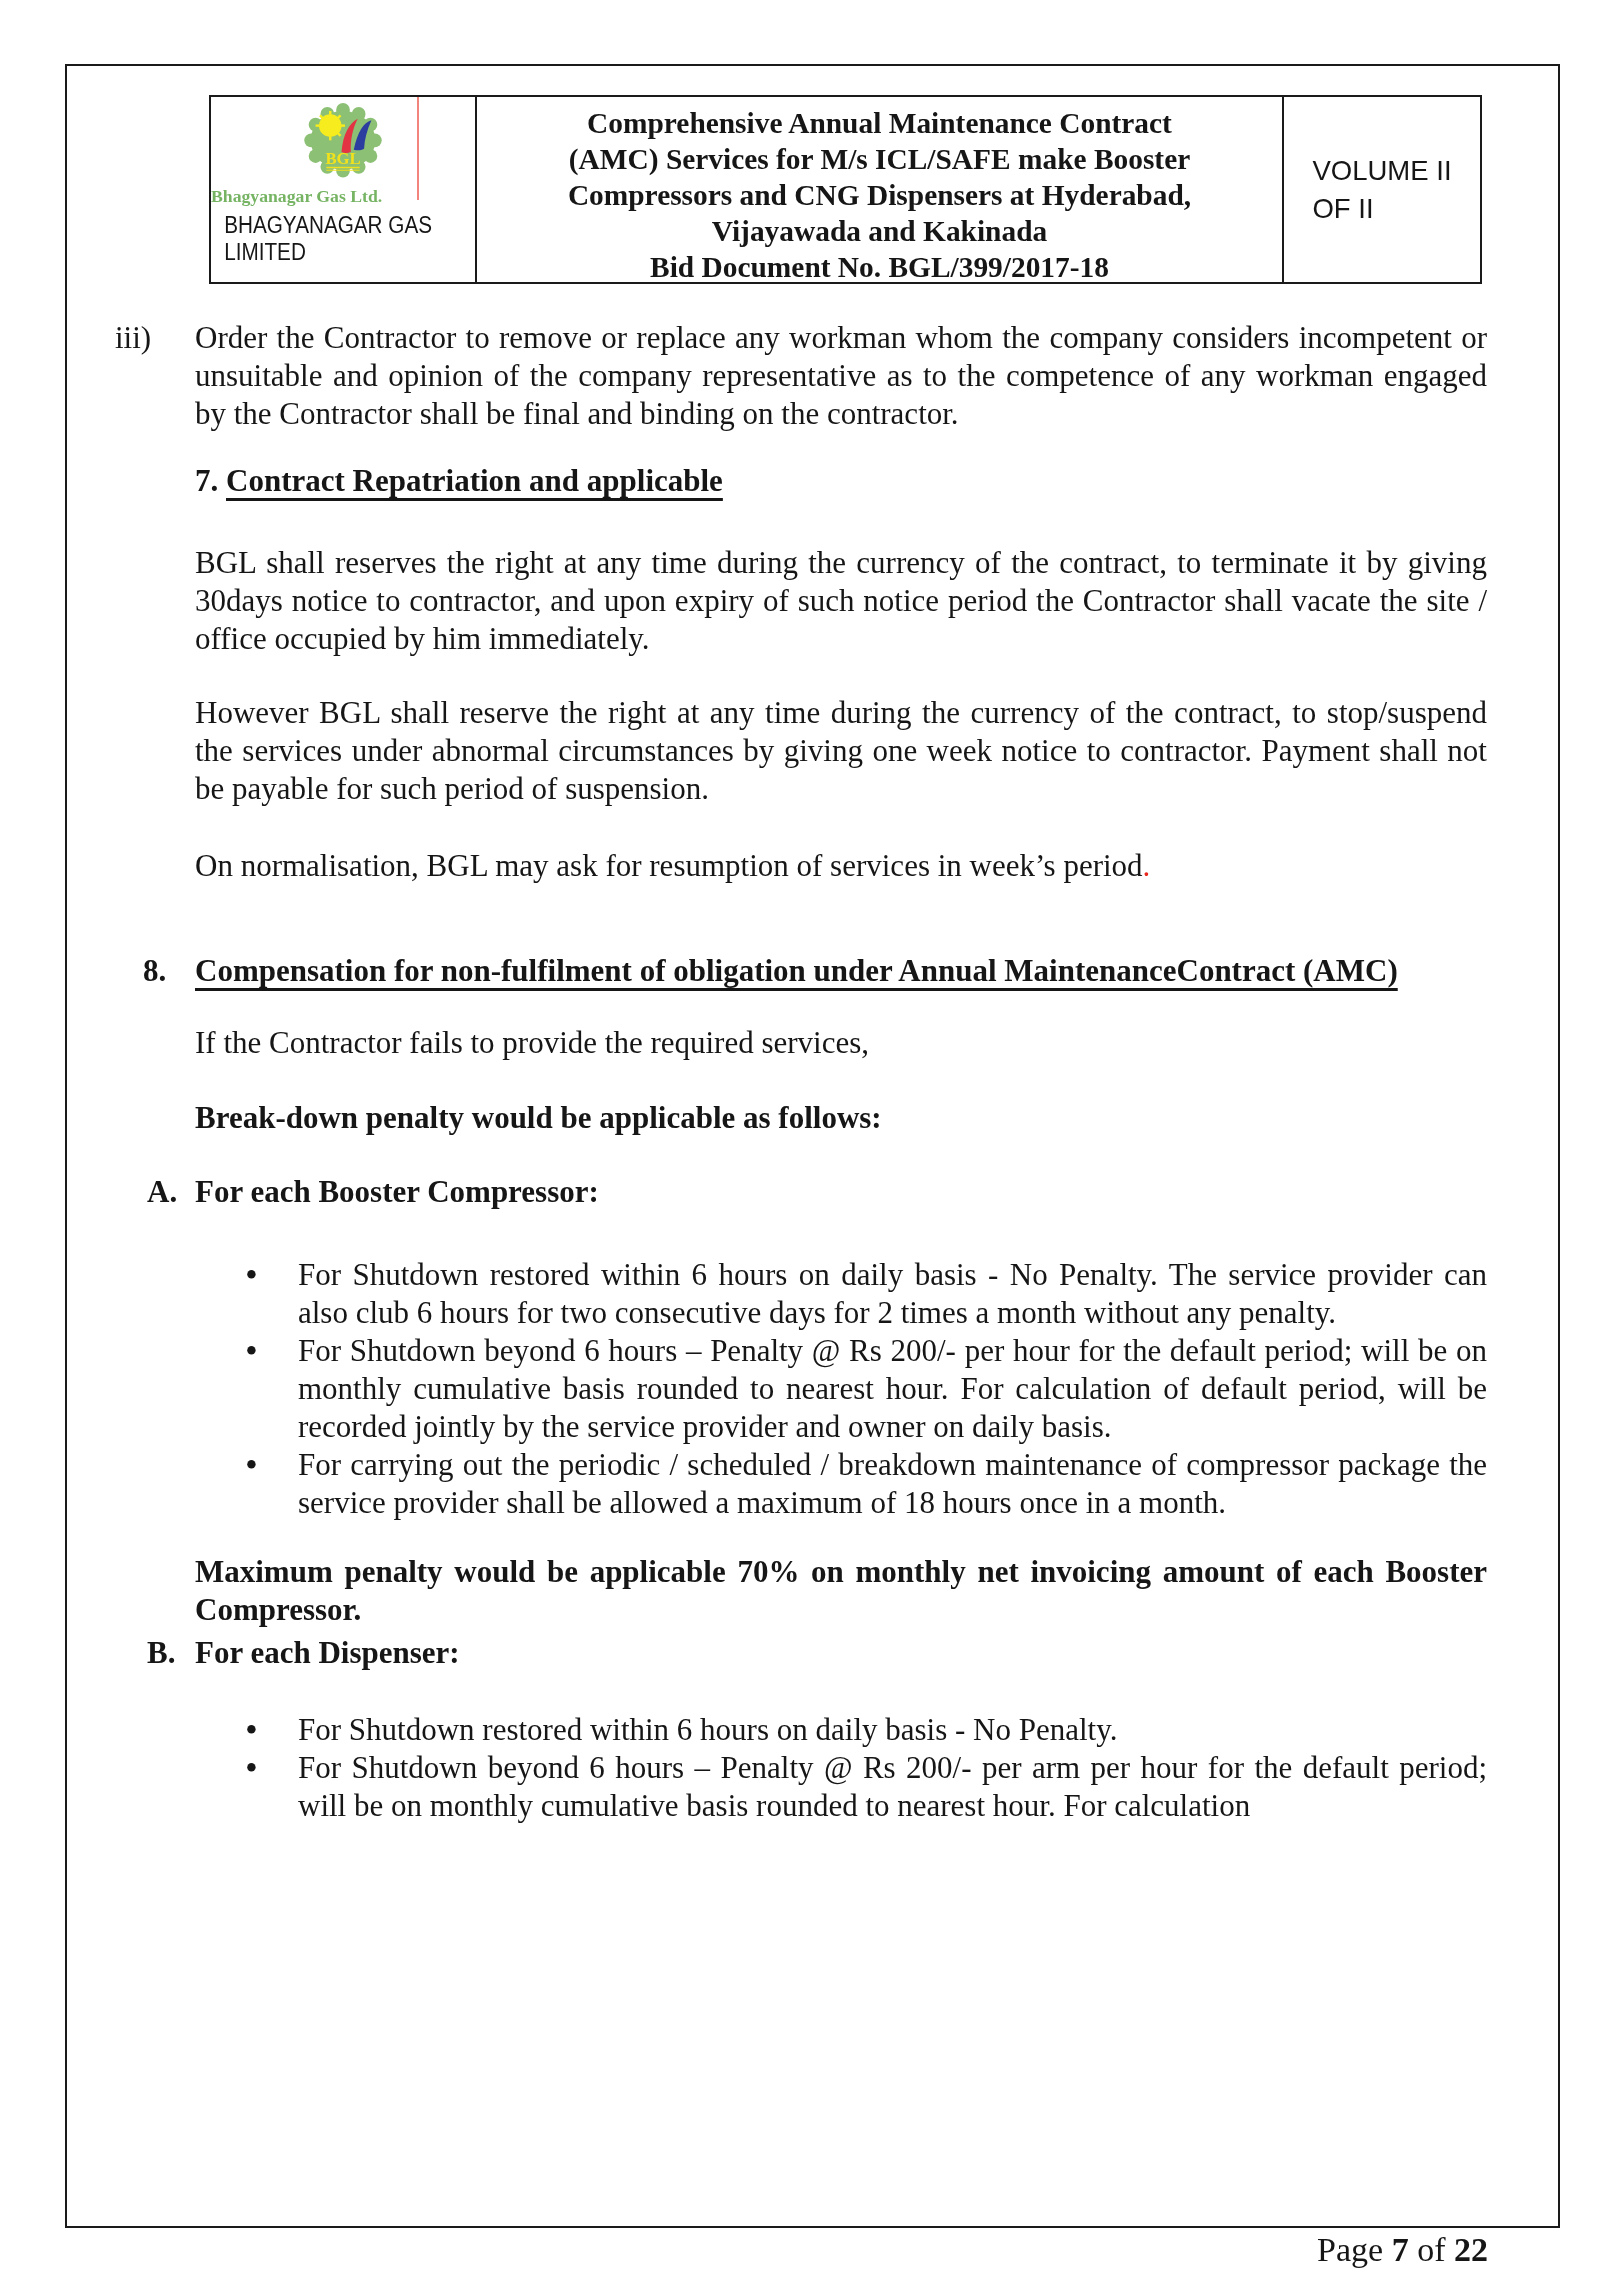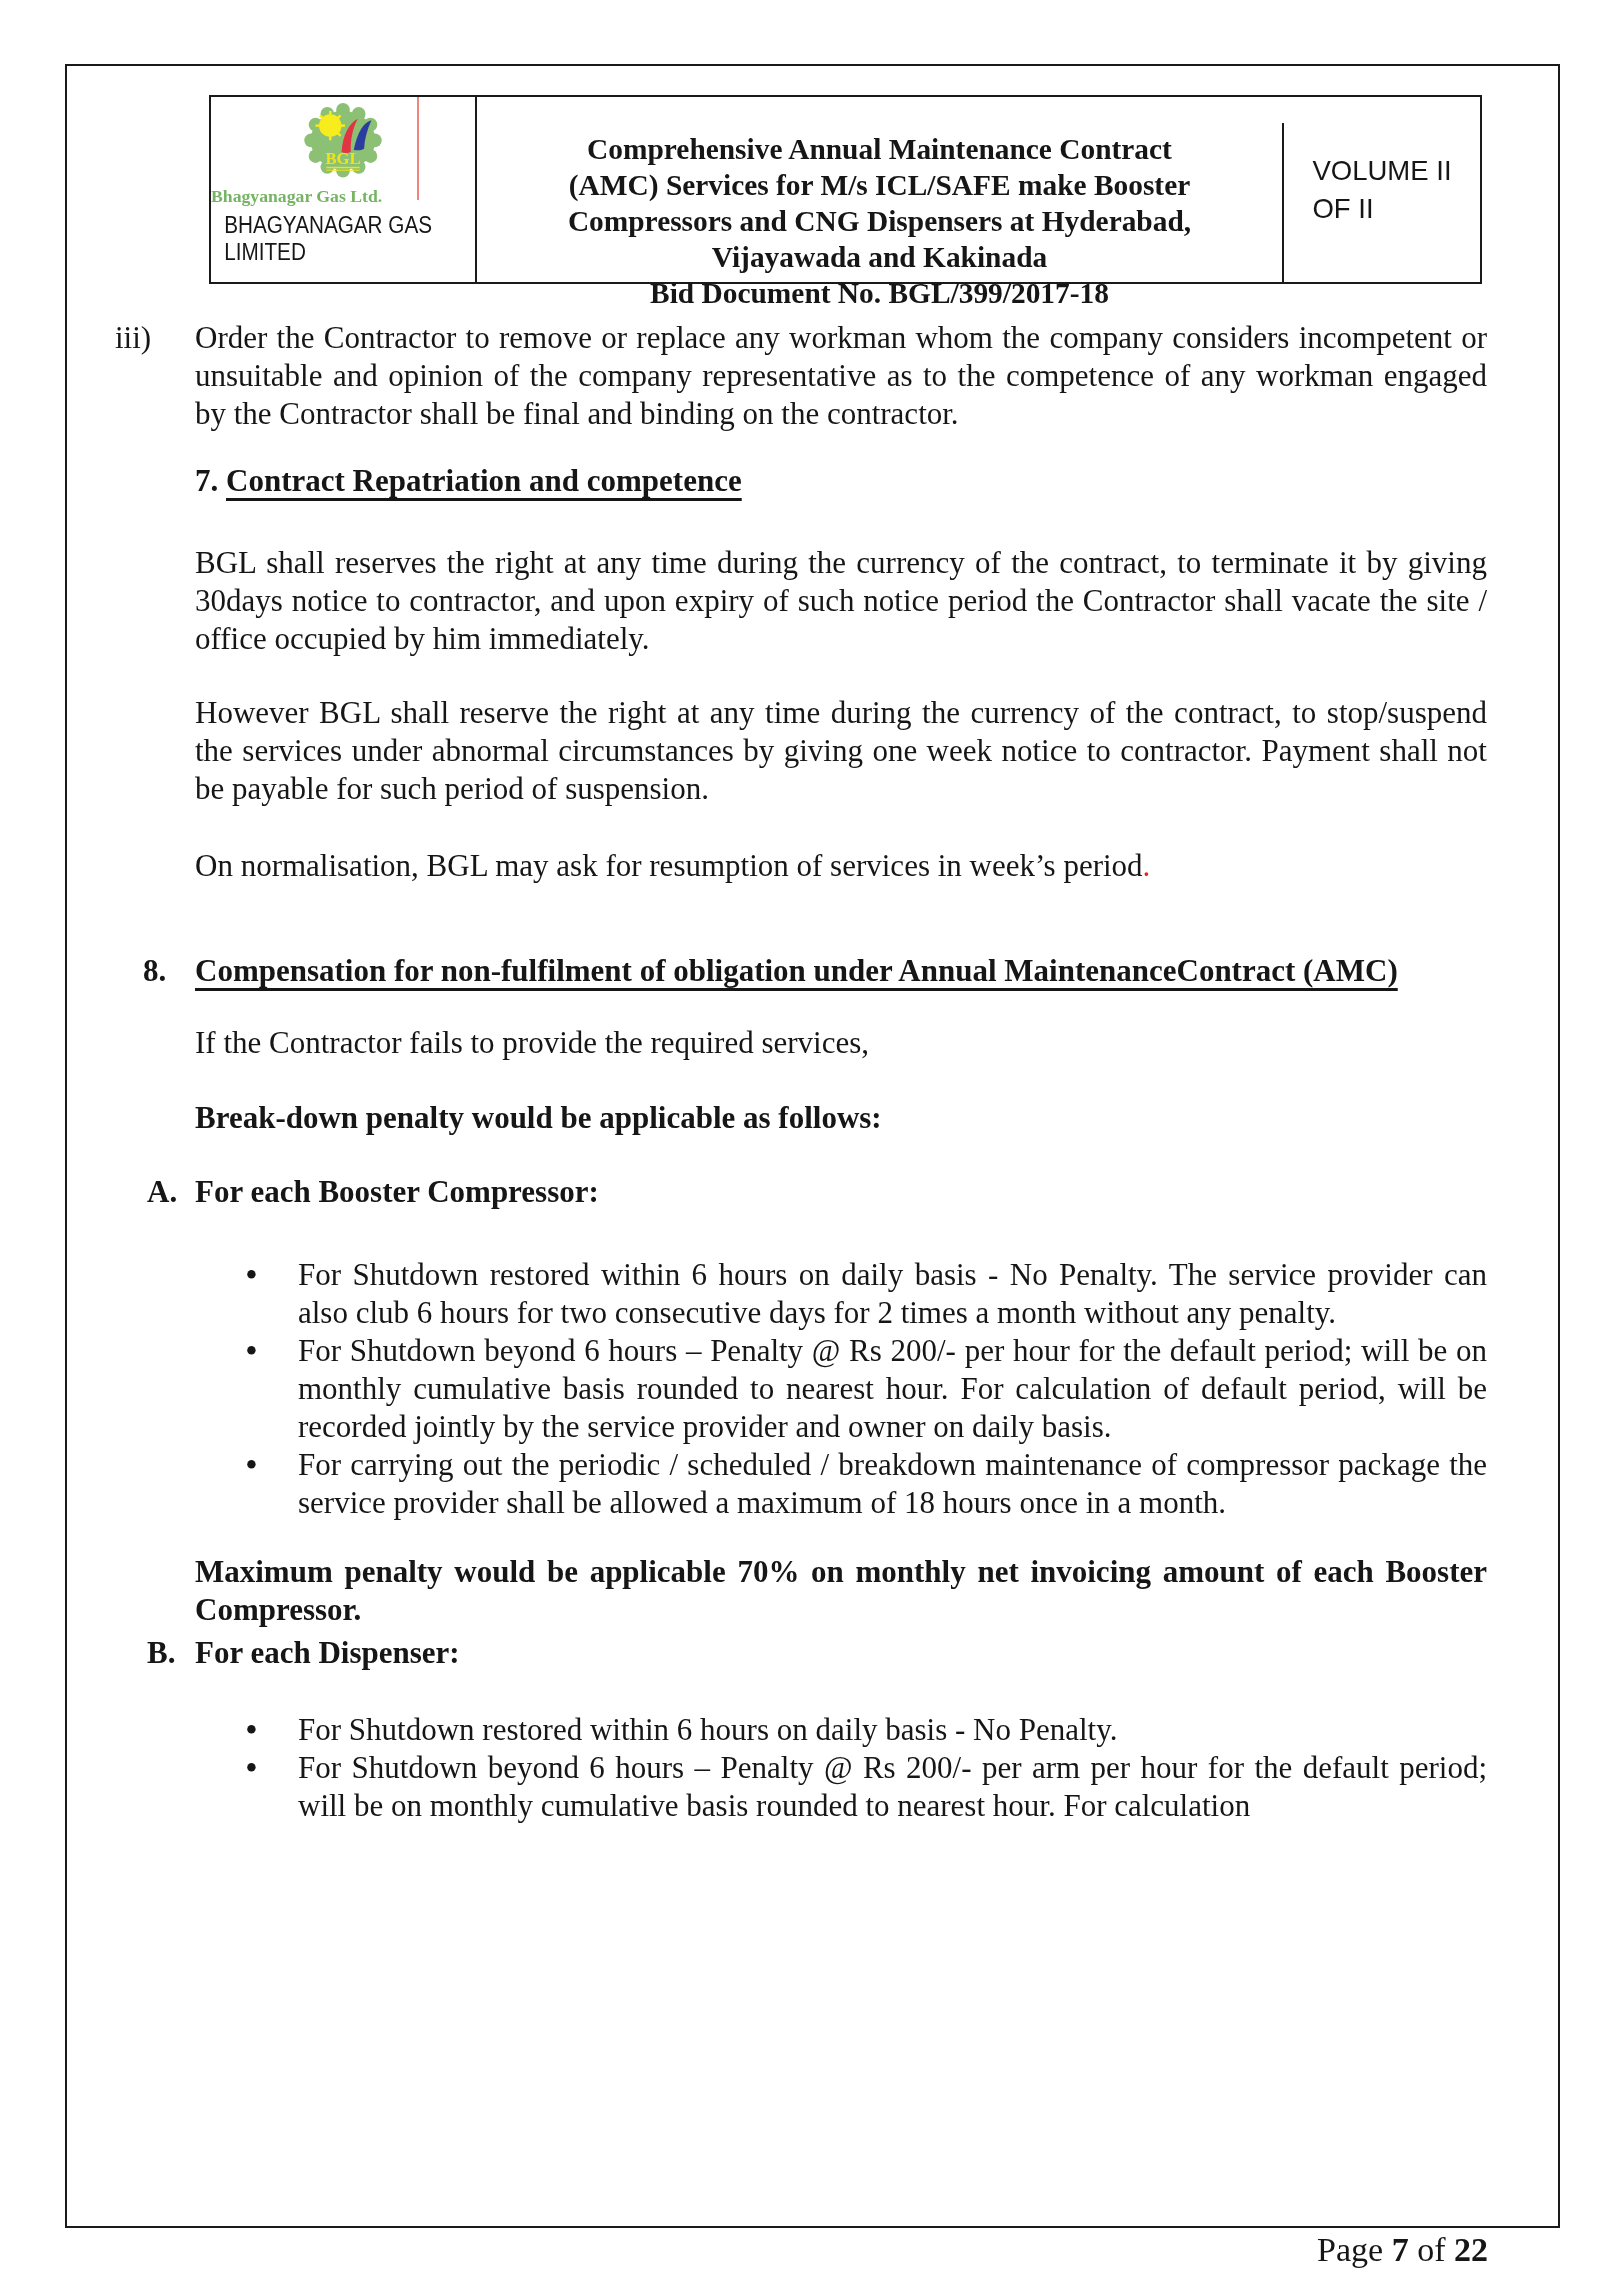--- a/index.html
+++ b/index.html
@@ -65,21 +65,20 @@
   }
   .title-cell{
     flex:1 1 auto;
     border-right:2px solid var(--border-ink);
     box-sizing:border-box;
     text-align:center;
     font-weight:bold;
     font-size:29.4px;line-height:36px;
     padding:7.9px 5.2px 0 5.2px;
     white-space:pre-line;
-    margin-top:26px;
   }
   .volume-cell{
     width:196px;flex:0 0 196px;
     display:flex;align-items:center;justify-content:center;
     font-family:"Liberation Sans","DejaVu Sans",sans-serif;
     font-size:27.5px;line-height:38px;
     white-space:pre-line;
     transform-origin:50% 50%;
   }
   
@@ -201,21 +200,21 @@
 Bid Document No. BGL/399/2017-18</div>
 
     <div class="volume-cell">VOLUME II
 OF II</div>
   </div>
 
   <div class="body-text">
 
     <p class="item-iii"><span class="marker">iii)</span><span>Order the Contractor to remove or replace any workman whom the company considers incompetent or unsuitable and opinion of the company representative as to the competence of any workman engaged by the Contractor shall be final and binding on the contractor.</span></p>
 
-    <p class="h7"><span>7.</span>&nbsp;<u>Contract Repatriation and competence</u></p>
+    <p class="h7"><span>7.</span>&nbsp;<u>Contract Repatriation and applicable</u></p>
 
     <p class="para p1">BGL shall reserves the right at any time during the currency of the contract, to terminate it by giving 30days notice to contractor, and upon expiry of such notice period the Contractor shall vacate the site / office occupied by him immediately.</p>
 
     <p class="para">However BGL shall reserve the right at any time during the currency of the contract, to stop/suspend the services under abnormal circumstances by giving one week notice to contractor. Payment shall not be payable for such period of suspension.</p>
 
     <p class="para p3"><span>On normalisation, BGL may ask for resumption of services in week’s period</span><span class="red-period">.</span></p>
 
     <p class="h8"><span class="marker">8.</span><u>Compensation for non-fulfilment of obligation under Annual MaintenanceContract (AMC)</u></p>
 
     <p class="para p-if">If the Contractor fails to provide the required services,</p>

